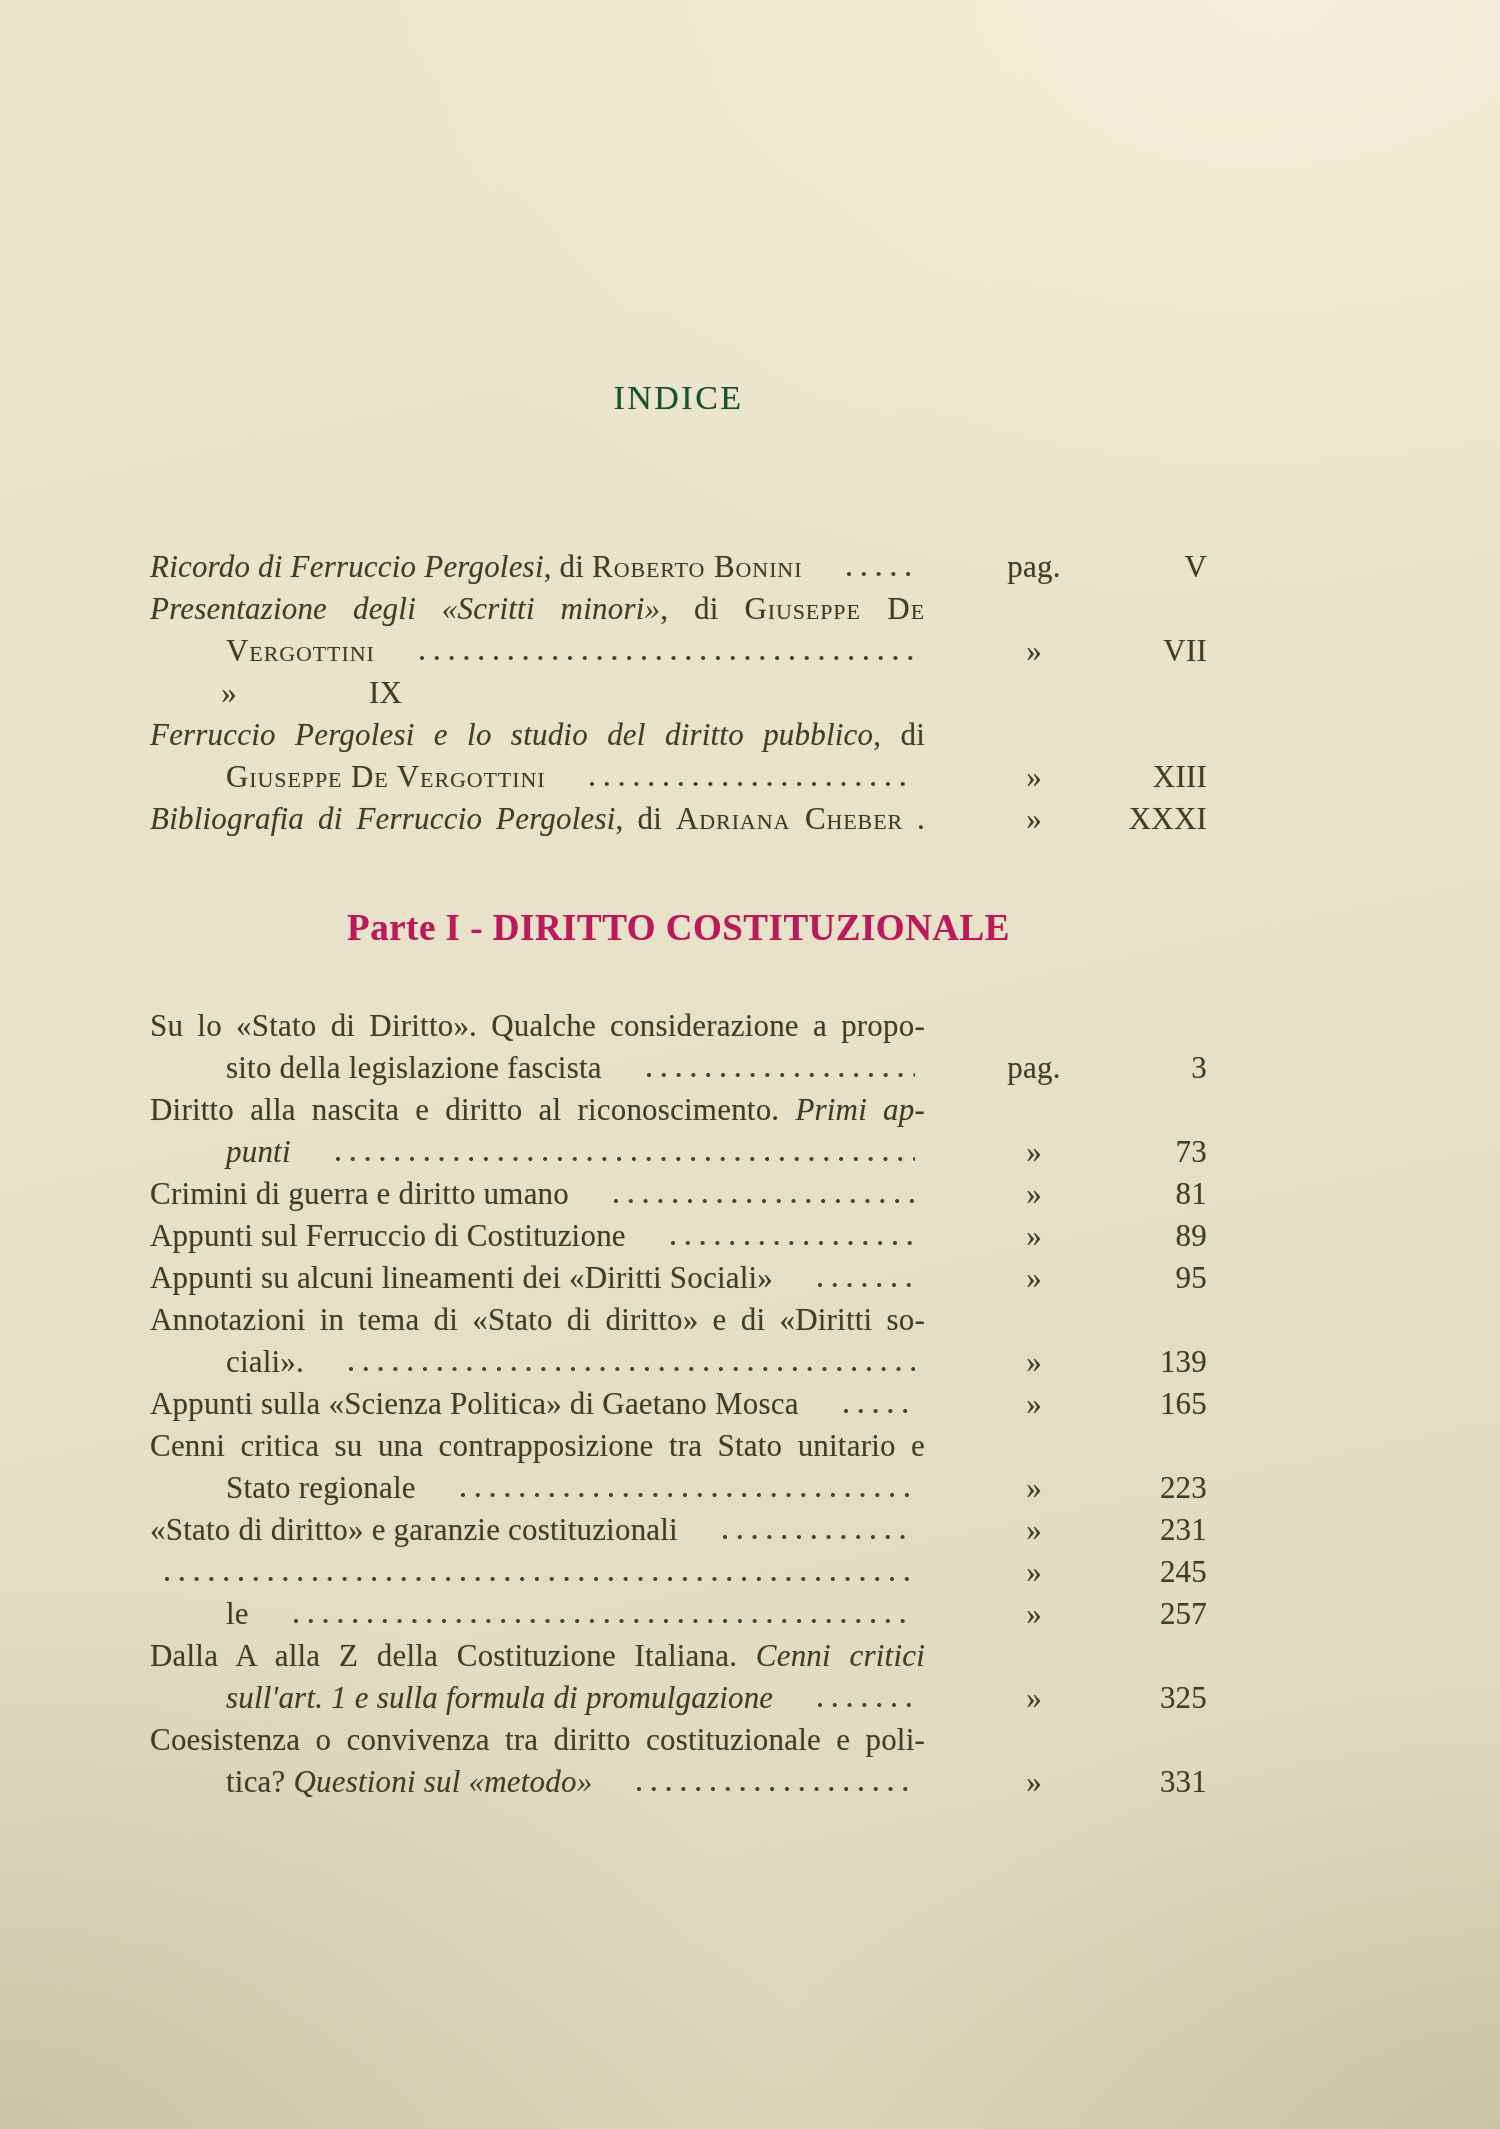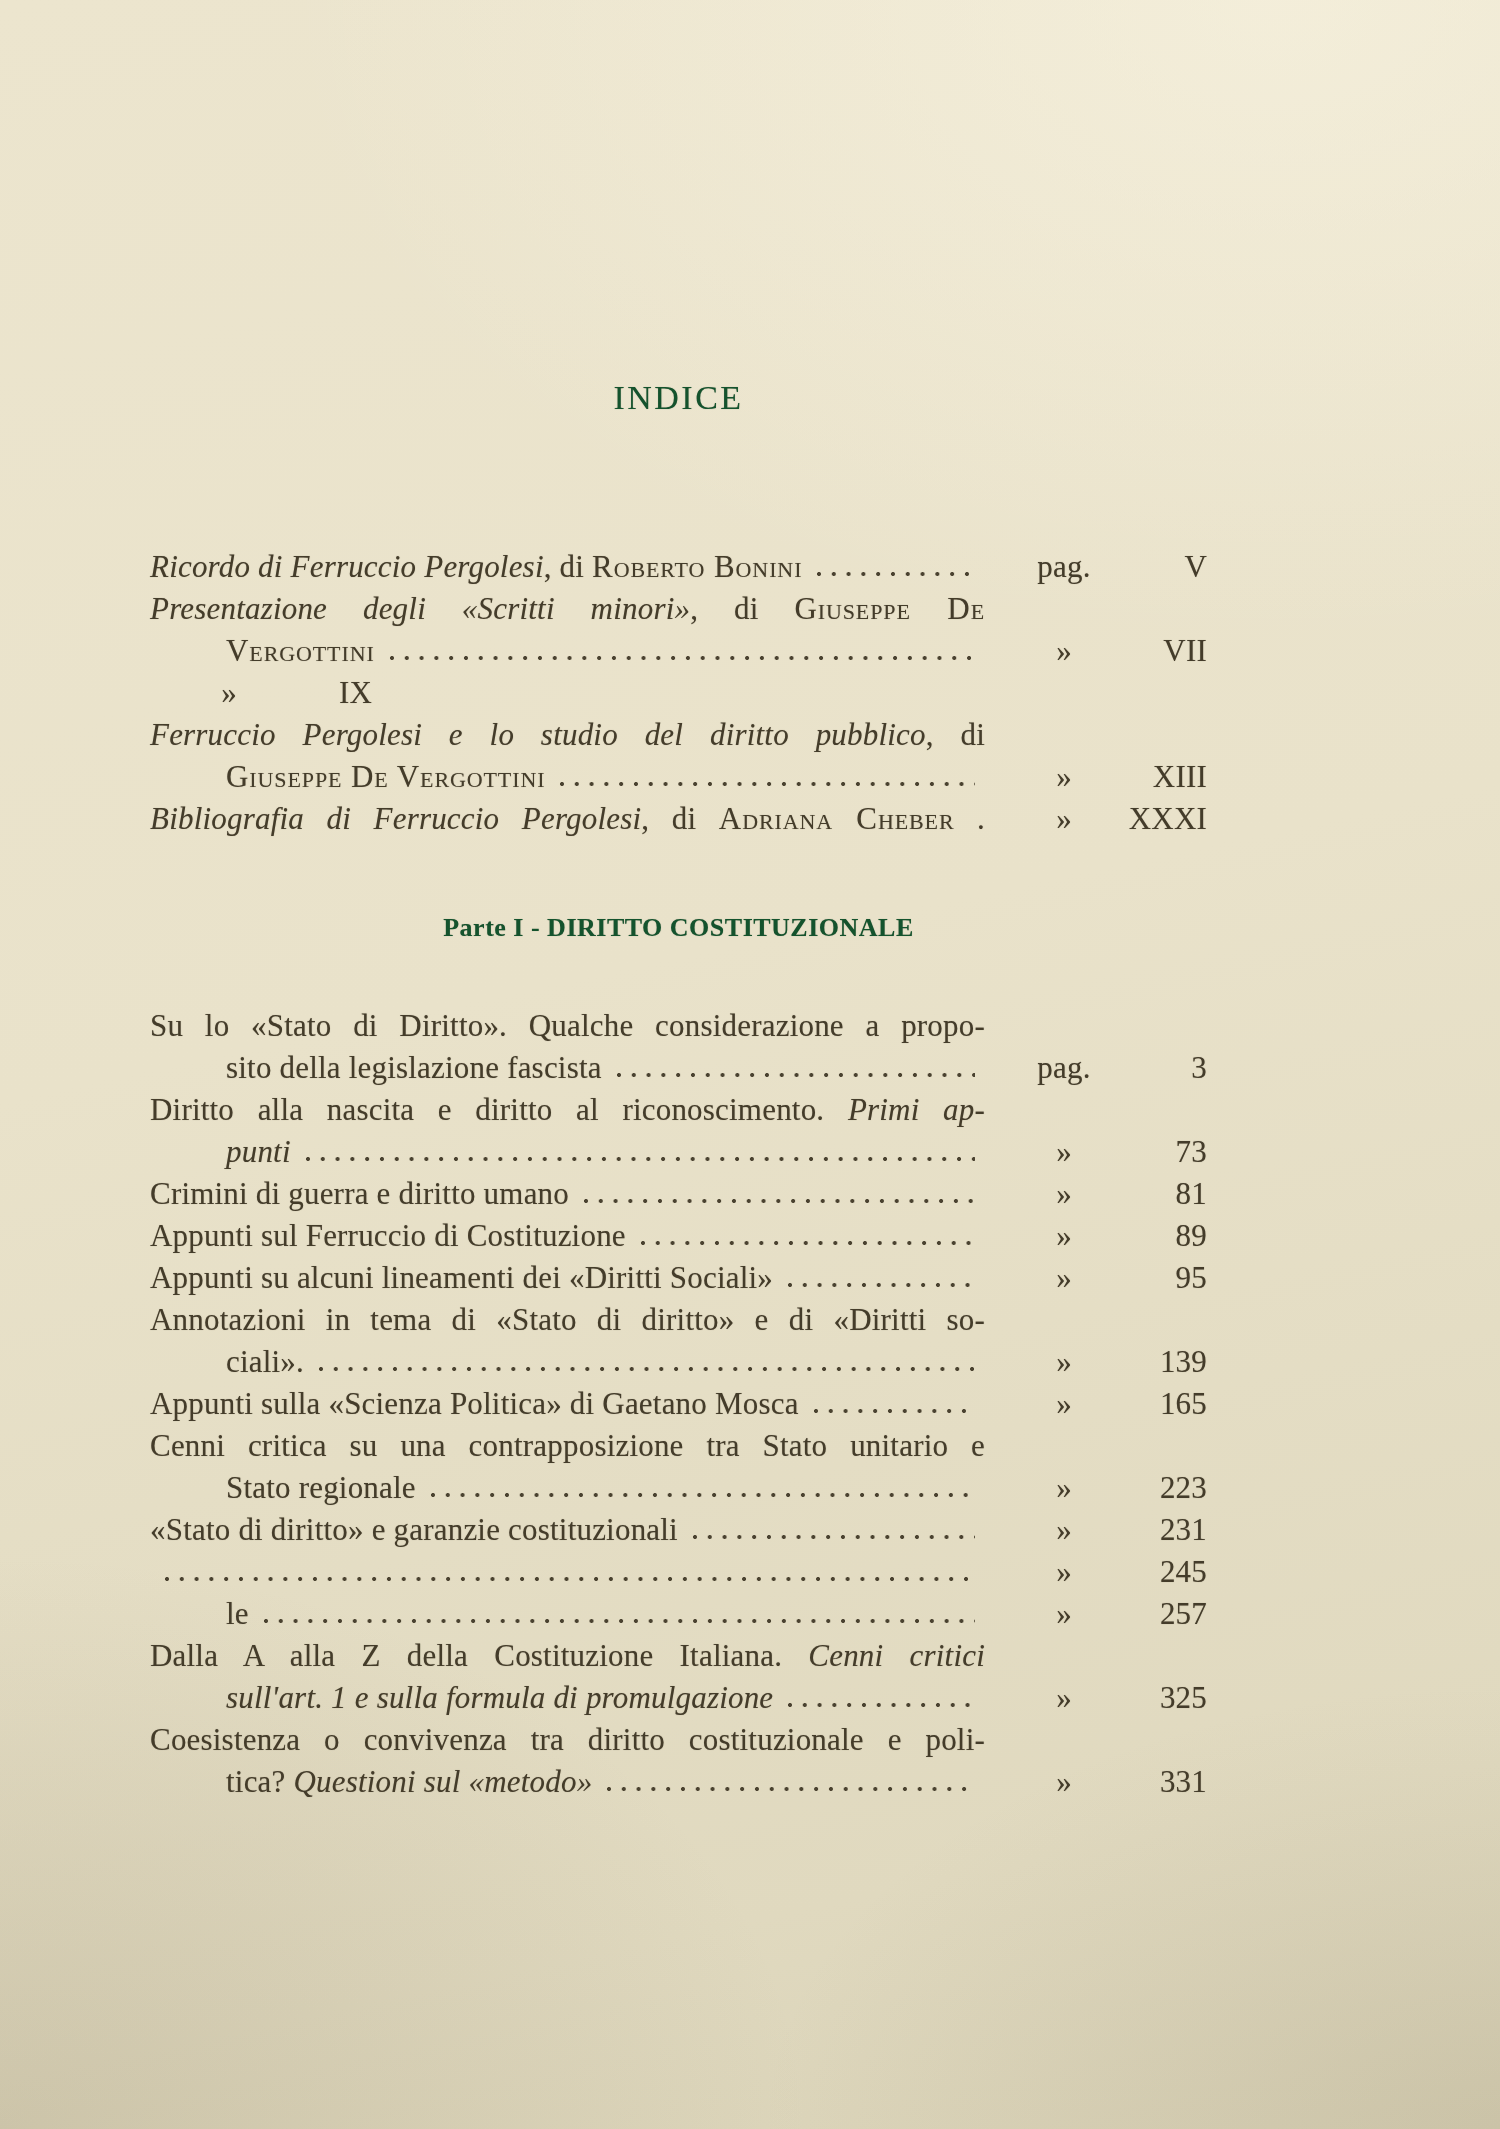--- a/index.html
+++ b/index.html
@@ -31,35 +31,36 @@
     font-weight: normal;
     text-align: center;
     letter-spacing: 2.5px;
     color: #14532d;
   }
   .toc { display: block; }
   #front { margin-top: 128px; }
   h2.part {
     margin: 65px 0 0 0;
     padding: 0;
-    font-size: 26px;
+    font-size: 37px;
     line-height: 46px;
     font-weight: bold;
     text-align: center;
     letter-spacing: 0.5px;
-    color: #14532d;
+    color: #be185d;
   }
   #part1 { margin-top: 54px; }
   .entry { margin: 0; }
   .line {
     display: flex;
     align-items: baseline;
     line-height: 42px;
     font-size: 31px;
     letter-spacing: 0.2px;
+    gap: 30px;
   }
   .line .text { flex: 0 0 auto; }
   .line:not(.fill) .text { white-space: nowrap; }
   .line.fill .text {
     flex: 1 1 auto;
     text-align: justify;
     text-align-last: justify;
   }
   .line.indent .text { margin-left: 76px; }
   .seg-italic { font-style: italic; }

